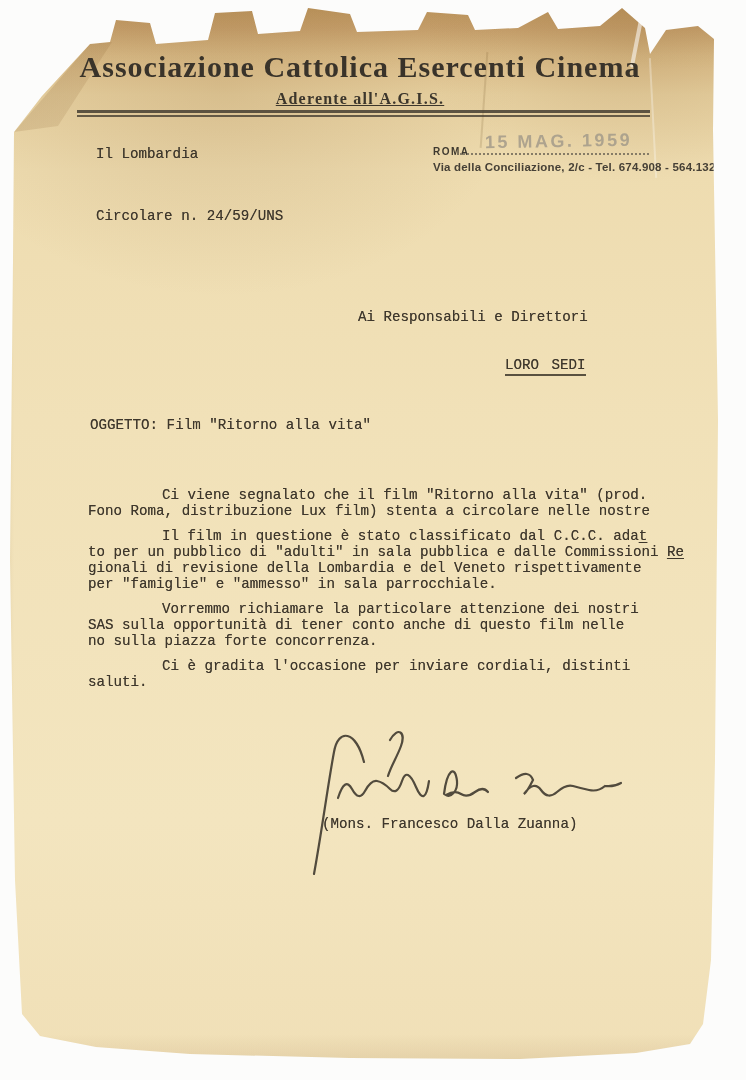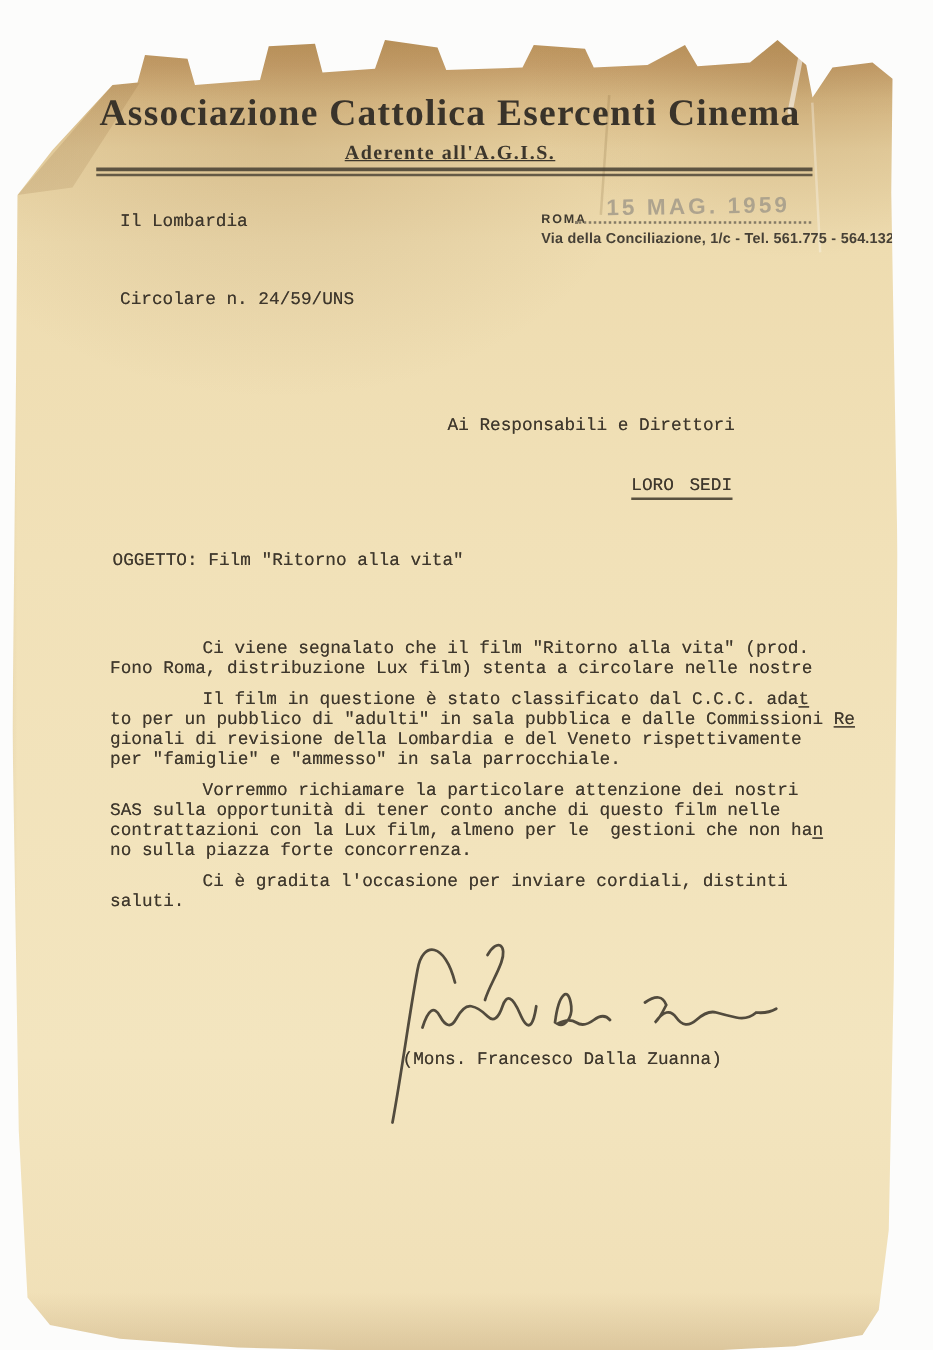--- a/index.html
+++ b/index.html
@@ -5,21 +5,21 @@
   html,body{margin:0;padding:0;background:#fcfcfb;}
   .scene{position:relative;width:746px;height:1080px;background:var(--background,#fcfcfb);overflow:hidden;
          font-family:"Liberation Mono",monospace;}
   
   .paper{position:absolute;inset:0;
     background:
       radial-gradient(ellipse 420px 300px at 30% 8%, rgba(148,108,56,0.20), rgba(148,108,56,0) 70%),
       radial-gradient(ellipse 300px 200px at 85% 4%, rgba(148,108,56,0.22), rgba(148,108,56,0) 70%),
       linear-gradient(180deg,#c2995e 0px,#cda671 28px,#ddbf8b 55px,#e8d2a2 95px,#eedcb0 170px,#f1e1b8 420px,#f3e5bf 820px,#f0dfb6 100%);
     clip-path:polygon(14px 132px,42px 96px,90px 44px,110px 42px,116px 20px,150px 23px,156px 44px,208px 40px,215px 13px,252px 11px,258px 34px,300px 31px,308px 8px,350px 14px,357px 32px,418px 30px,427px 12px,468px 15px,475px 30px,518px 28px,548px 12px,558px 29px,600px 26px,622px 8px,645px 28px,650px 54px,666px 30px,698px 26px,714px 39px,713px 130px,718px 420px,715px 760px,711px 960px,703px 1024px,690px 1044px,636px 1053px,520px 1059px,350px 1058px,190px 1054px,96px 1047px,40px 1036px,22px 1014px,15px 880px,10px 560px,13px 260px);
-    filter:drop-shadow(2px 3px 4px rgba(80,70,50,0.35));margin-top:24px;}
+    filter:drop-shadow(2px 3px 4px rgba(80,70,50,0.35));}
   .paper::before{content:'';position:absolute;inset:0;pointer-events:none;
     background:
       linear-gradient(90deg,rgba(120,85,40,0.16) 0,rgba(120,85,40,0) 14px,rgba(120,85,40,0) calc(100% - 16px),rgba(120,85,40,0.18) 100%),
       linear-gradient(180deg,rgba(90,60,20,0.10) 0,rgba(120,85,40,0) 70px,rgba(120,85,40,0) calc(100% - 46px),rgba(140,100,55,0.20) 100%);}
   .fold{position:absolute;left:0;top:0;width:160px;height:160px;pointer-events:none;
     clip-path:polygon(14px 132px,90px 44px,112px 42px,58px 126px);
     background:linear-gradient(135deg,rgba(140,100,52,0.30),rgba(140,100,52,0.04));}
   .tear-slash{position:absolute;left:636px;top:2px;width:4px;height:66px;background:rgba(255,255,255,0.55);
     transform:rotate(11deg);border-radius:2px;}
   .crease-a{position:absolute;left:483px;top:52px;width:2px;height:96px;background:rgba(118,86,44,0.18);transform:rotate(4deg);}
@@ -72,21 +72,21 @@
     <div class="affiliation">Aderente all'A.G.I.S.</div>
     <div class="rule"></div>
 
     <div class="presidente mono">Il Lombardia</div>
 
     <div class="roma-row">
       <span class="roma">ROMA</span>
       <span class="dots"></span>
       <span class="stamp">15 MAG. 1959</span>
     </div>
-    <div class="address">Via della Conciliazione, 1/c - Tel. 561.775 - 564.132</div>
+    <div class="address">Via della Conciliazione, 2/c - Tel. 674.908 - 564.132</div>
 
     <div class="reference mono">Circolare n. 24/59/UNS</div>
 
     <div class="recipient mono" id="recipient">
         <div class="line">Ai Responsabili e Direttori</div>
       </div>
     <div class="loro-sedi mono">LORO SEDI</div>
 
     <div class="subject mono">OGGETTO: Film "Ritorno alla vita"</div>
 
@@ -97,21 +97,20 @@
         </div>
         <div class="para">
           <div class="line indent"><span>Il film in questione è stato classificato dal C.C.C. ada</span><span class="u">t</span></div>
           <div class="line"><span>to per un pubblico di "adulti" in sala pubblica e dalle Commissioni </span><span class="u">Re</span></div>
           <div class="line"><span>gionali di revisione della Lombardia e del Veneto rispettivamente</span></div>
           <div class="line"><span>per "famiglie" e "ammesso" in sala parrocchiale.</span></div>
         </div>
         <div class="para">
           <div class="line indent"><span>Vorremmo richiamare la particolare attenzione dei nostri</span></div>
           <div class="line"><span>SAS sulla opportunità di tener conto anche di questo film nelle</span></div>
-          <div class="line"><span>contrattazioni con la Lux film, almeno per le  gestioni che non ha</span><span class="u">n</span></div>
           <div class="line"><span>no sulla piazza forte concorrenza.</span></div>
         </div>
         <div class="para">
           <div class="line indent"><span>Ci è gradita l'occasione per inviare cordiali, distinti</span></div>
           <div class="line"><span>saluti.</span></div>
         </div>
       </div>
 
     <svg class="signature" viewBox="0 0 360 150" fill="none" stroke="#3c362c" stroke-width="2.2" stroke-linecap="round" opacity="0.88">
       <path d="M 72,36 C 64,4 46,2 42,26 C 36,58 30,104 22,148"></path>

